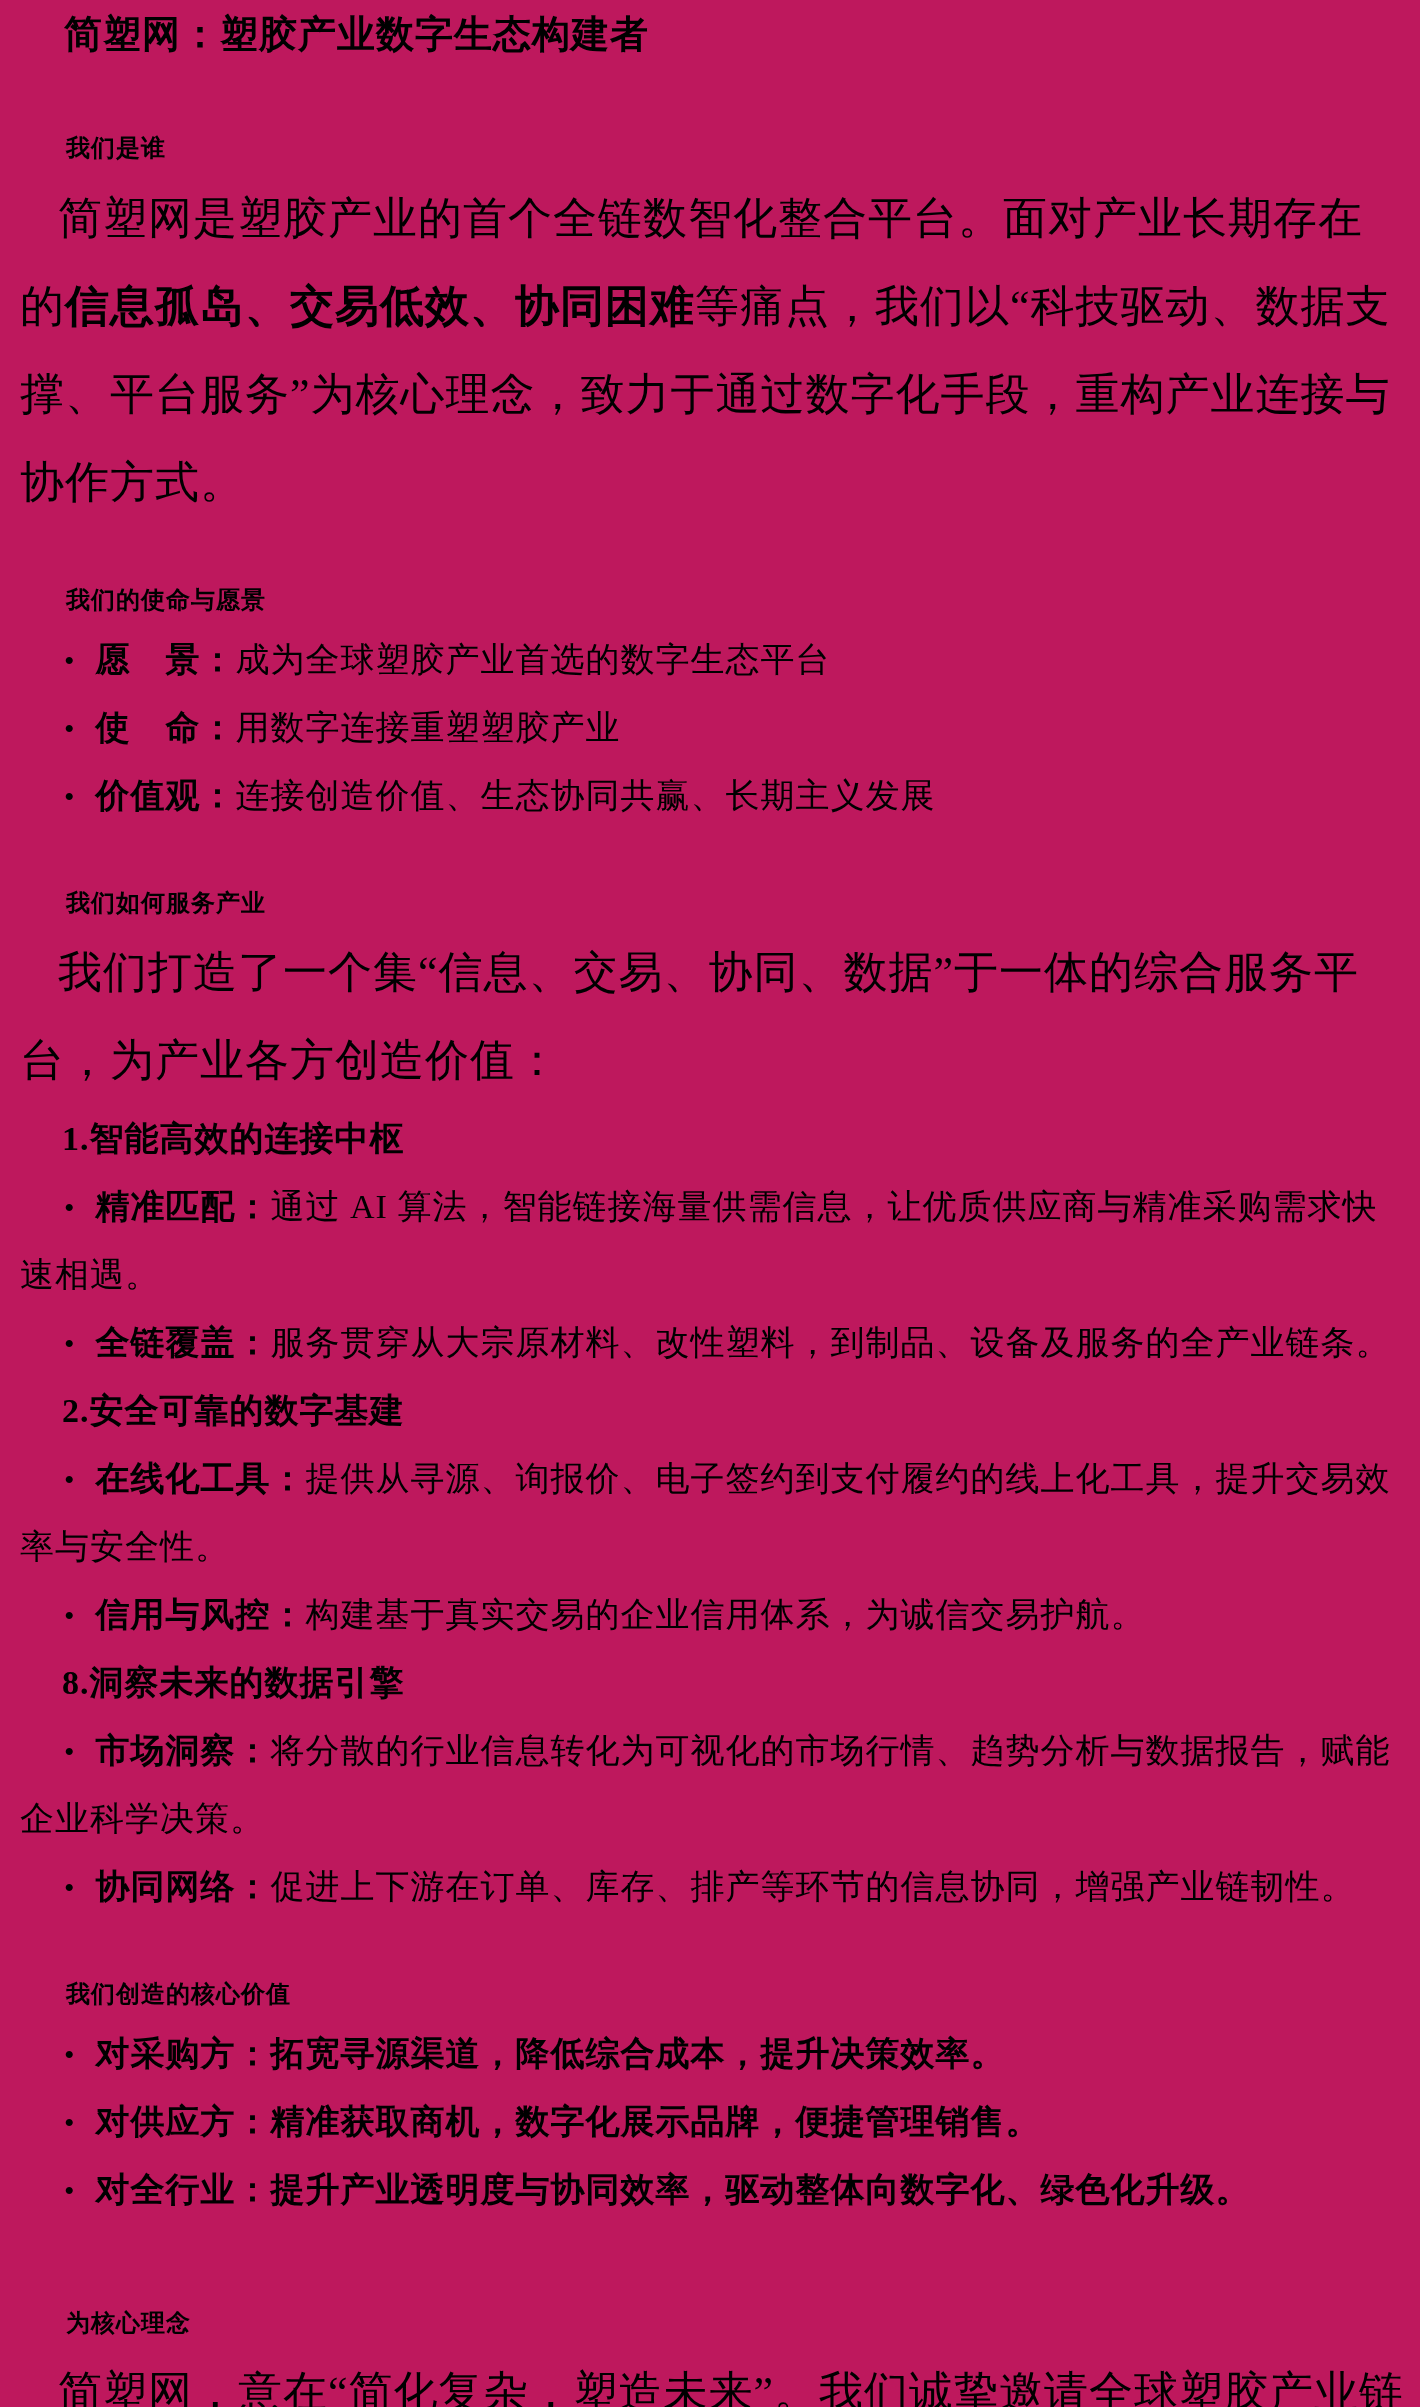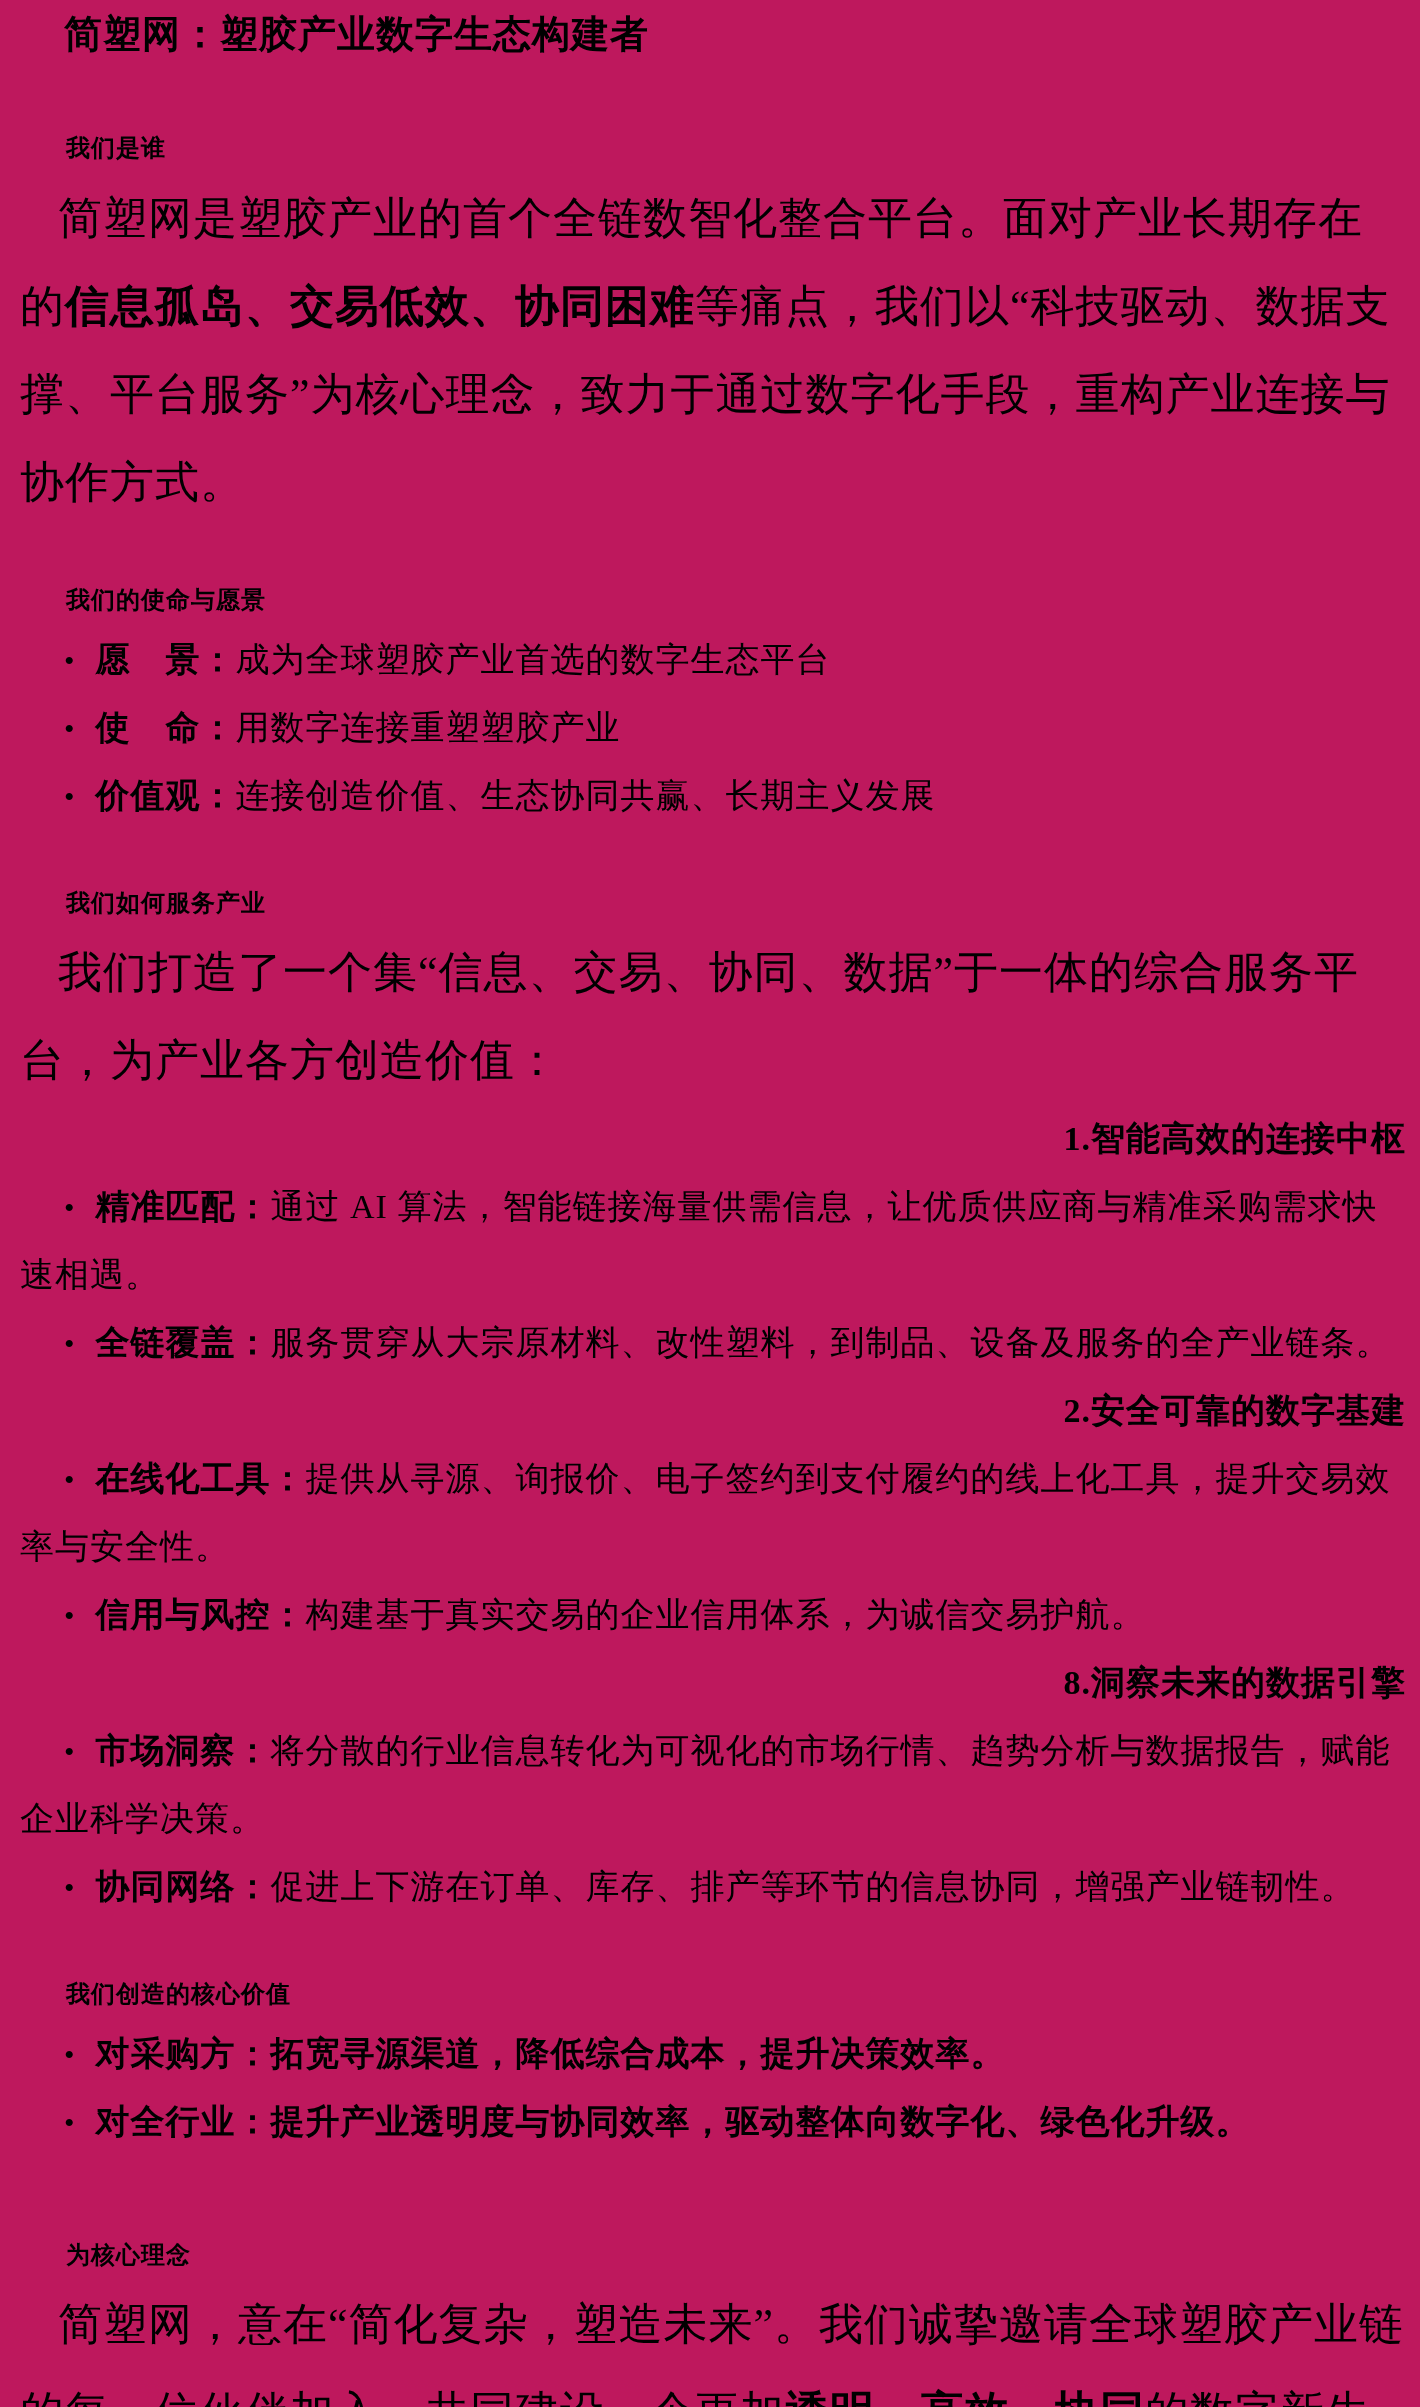--- a/index.html
+++ b/index.html
@@ -43,21 +43,20 @@
     letter-spacing: 1px;
     margin: 0;
     text-indent: 44px;
   }
   p.subhead {
     font-size: 34px;
     font-weight: bold;
     line-height: 2;
     letter-spacing: 1px;
     margin: 0 0 0 42px;
-    text-align: right;
   }
   .bullet {
     font-size: 30px;
     margin-right: 20px;
   }
   strong { font-weight: bold; }
 </style>
 </head>
 <body>
 
@@ -83,18 +82,19 @@
   <p class="subhead">2.安全可靠的数字基建</p>
   <p class="hang"><span class="bullet">•</span><strong>在线化工具：</strong><span>提供从寻源、询报价、电子签约到支付履约的线上化工具，提升交易效率与安全性。</span></p>
   <p class="hang"><span class="bullet">•</span><strong>信用与风控：</strong><span>构建基于真实交易的企业信用体系，为诚信交易护航。</span></p>
 
   <p class="subhead">8.洞察未来的数据引擎</p>
   <p class="hang"><span class="bullet">•</span><strong>市场洞察：</strong><span>将分散的行业信息转化为可视化的市场行情、趋势分析与数据报告，赋能企业科学决策。</span></p>
   <p class="hang"><span class="bullet">•</span><strong>协同网络：</strong><span>促进上下游在订单、库存、排产等环节的信息协同，增强产业链韧性。</span></p>
 
   <h2 class="sec-heading">我们创造的核心价值</h2>
   <p class="hang"><span class="bullet">•</span><strong>对采购方：</strong><strong>拓宽寻源渠道，降低综合成本，提升决策效率。</strong></p>
+  <p class="hang"><span class="bullet">•</span><strong>对供应方：</strong><strong>精准获取商机，数字化展示品牌，便捷管理销售。</strong></p>
   <p class="hang"><span class="bullet">•</span><strong>对全行业：</strong><strong>提升产业透明度与协同效率，驱动整体向数字化、绿色化升级。</strong></p>
 
   <h2 class="sec-heading roomy">为核心理念</h2>
   <p class="body-par"><span>简塑网，意在“简化复杂，塑造未来”。我们诚挚邀请全球塑胶产业链的每一位伙伴加入，共同建设一个更加</span><strong>透明、高效、协同</strong><span>的数字新生态。</span></p>
 
 </div>
 
 </body></html>

